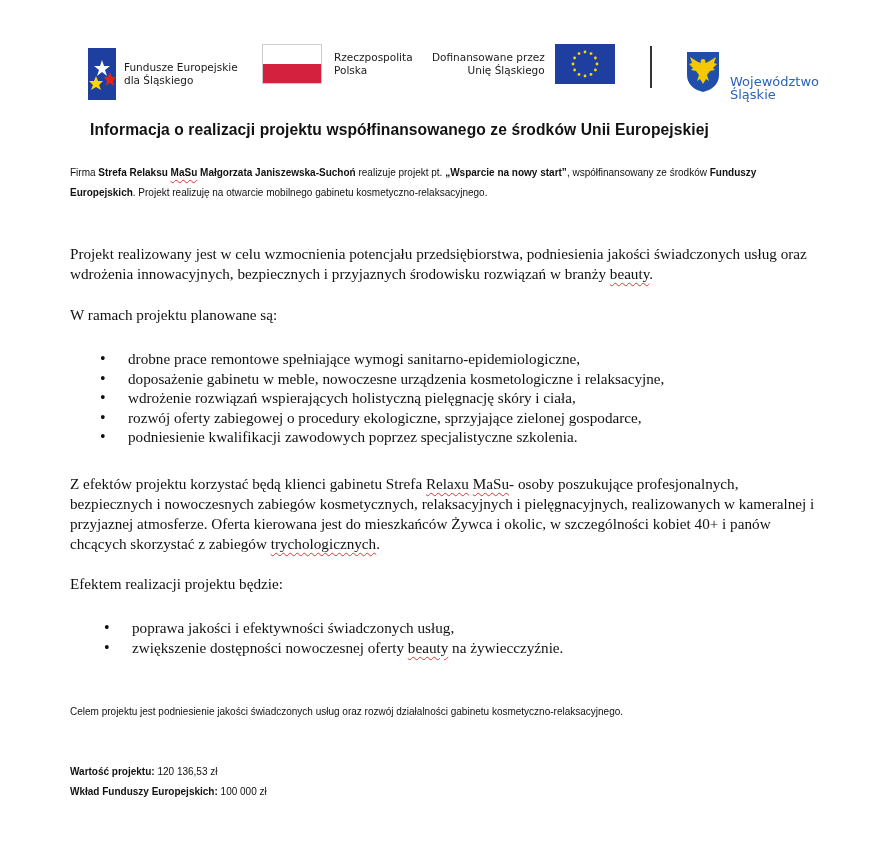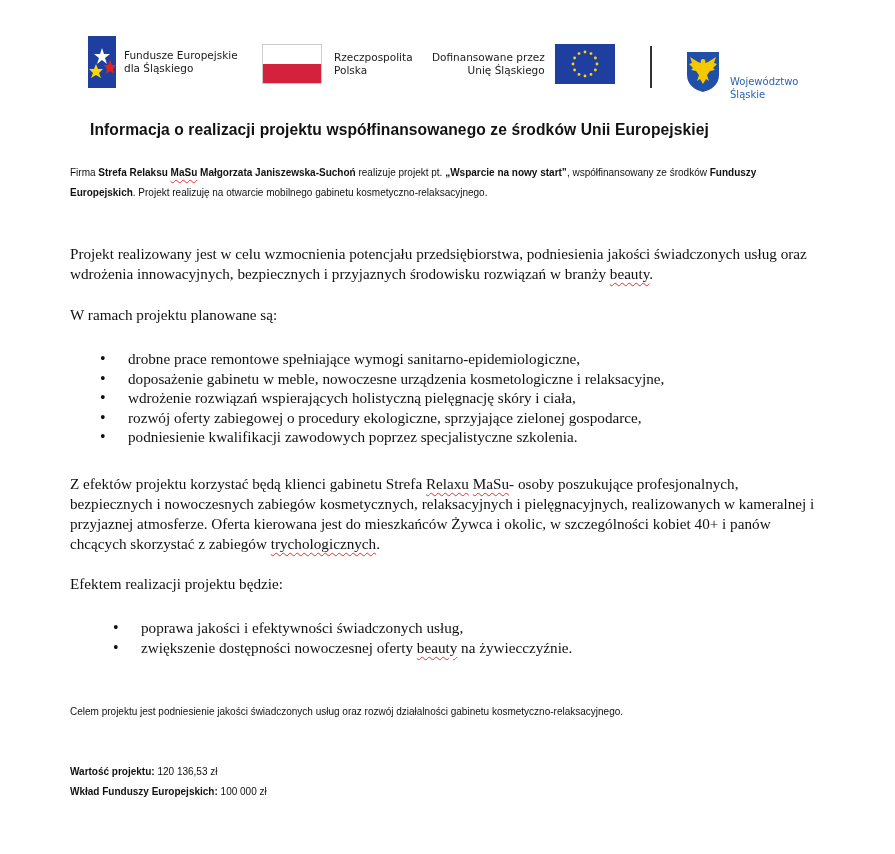--- a/index.html
+++ b/index.html
@@ -1,48 +1,48 @@
 <!DOCTYPE html>
 <html><head>
 <meta charset="utf-8">
 <style>
   html, body { margin: 0; padding: 0; background: #ffffff; }
   body { width: 895px; height: 854px; position: relative; overflow: hidden; color: #111; }
   .logos { position: absolute; top: 36px; left: 88px; width: 730px; height: 60px; }
   .logo { position: absolute; display: flex; align-items: center; }
   .logo-text { font-family: "DejaVu Sans", sans-serif; font-size: 10.5px; line-height: 13px; color: #1a1a1a; }
-  .fe-logo { left: 0; top: 0; }
+  .fe-logo { left: 0; top: 12px; }
   .fe-mark { width: 28px; height: 52px; margin-right: 8px; }
   .pl-logo { left: 174px; top: 8px; }
   .pl-flag { width: 60px; height: 40px; border: 1px solid #ccc; box-sizing: border-box; display: flex; flex-direction: column; margin-right: 12px; }
   .pl-flag .w { flex: 1; background: #fff; }
   .pl-flag .r { flex: 1; background: #d4213d; }
   .eu-logo { left: 344px; top: 8px; }
   .eu-logo .logo-text { text-align: right; margin-right: 10px; }
   .eu-flag { width: 60px; height: 40px; background: #1f3fa0; }
   .divider { position: absolute; left: 562px; top: 10px; width: 2px; height: 42px; background: #333; }
   .sl-logo { left: 598px; top: 6px; }
   .sl-crest { width: 34px; height: 42px; margin-right: 10px; }
-  .sl-logo .logo-text { color: #2c62b8; font-size: 10px; margin-top: 33px; }
+  .sl-logo .logo-text { color: #2c62b8; font-size: 13px; margin-top: 33px; }
 
   .doc { position: absolute; left: 70px; top: 0; width: 750px; }
   .title { position: absolute; top: 121px; left: 20px; width: 750px; font-family: "Liberation Sans", sans-serif; font-weight: bold; font-size: 15.6px; letter-spacing: 0.1px; }
   .sans { font-family: "Liberation Sans", sans-serif; font-size: 10px; line-height: 20px; }
   .serif { font-family: "Liberation Serif", serif; font-size: 15.2px; line-height: 20px; }
   p { margin: 0; }
   .p1 { position: absolute; top: 163px; left: 0; width: 740px; }
   .p2 { position: absolute; top: 244px; left: 0; width: 750px; }
   .p3 { position: absolute; top: 305px; left: 0; }
   ul { margin: 0; padding: 0; list-style: none; }
   ul li { position: relative; padding-left: 58px; line-height: 19.6px; }
   ul li::before { content: "\2022"; position: absolute; left: 30px; top: 0; font-size: 16px; }
   .list1 { position: absolute; top: 349px; left: 0; width: 750px; }
   .p4 { position: absolute; top: 474px; left: 0; width: 750px; }
   .p5 { position: absolute; top: 574px; left: 0; }
-  .list2 { position: absolute; top: 618px; left: 13px; width: 750px; }
+  .list2 { position: absolute; top: 618px; left: 4px; width: 750px; }
   .p6 { position: absolute; top: 702px; left: 0; width: 750px; }
   .p7 { position: absolute; top: 762px; left: 0; }
   b { font-weight: bold; }
   .spell { text-decoration: underline wavy #d33; text-decoration-thickness: 1px; text-underline-offset: 3px; }
 </style>
 </head>
 <body>
 
 <div class="logos">
   <div class="logo fe-logo">

